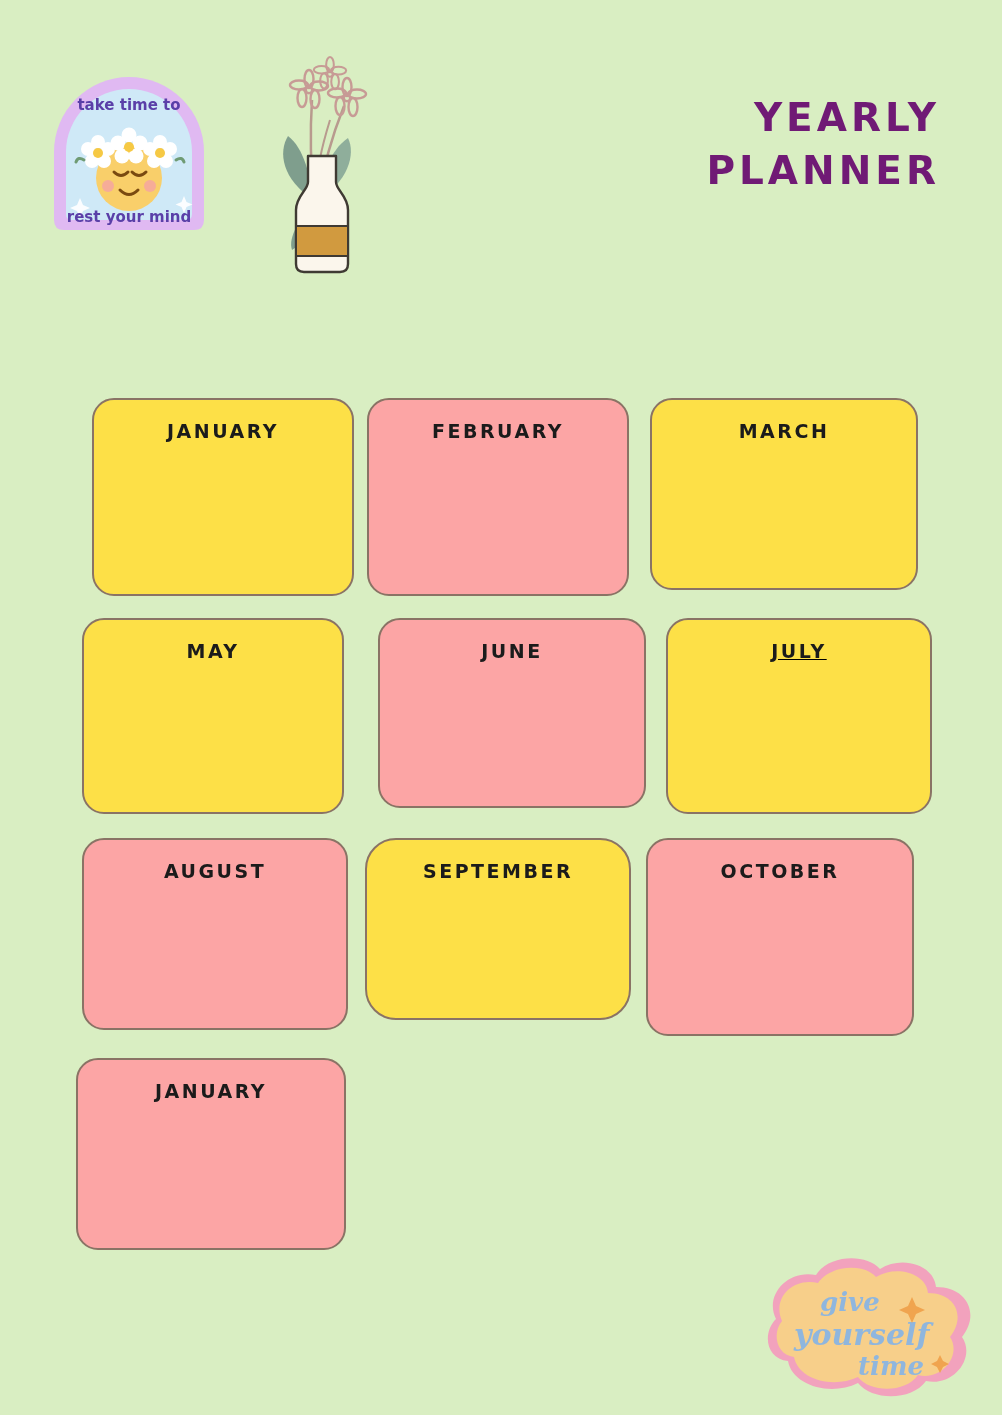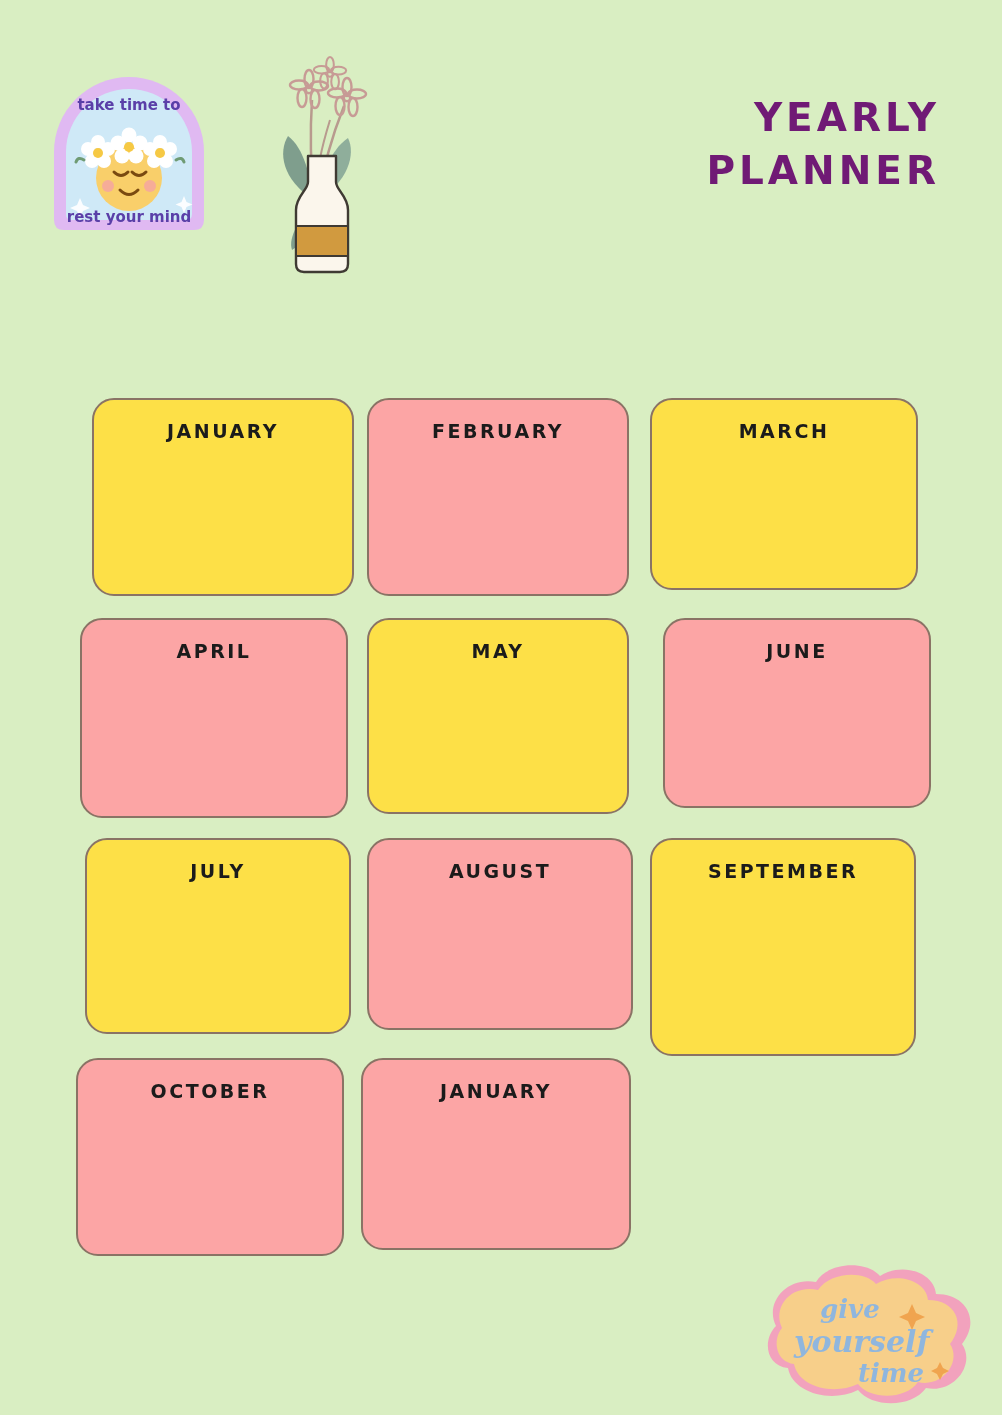--- a/index.html
+++ b/index.html
@@ -93,32 +93,32 @@
     bottom: 12px;
   }
 
   
   .c1 { width: 262px; height: 198px; margin-left: 12px;}
   .c2 { width: 262px; height: 198px; margin-left: 2px;}
   .c3 { width: 268px; height: 192px; margin-left: 0px;}
   .c4 { width: 268px; height: 200px; margin-left: 0px;}
   .c5 { width: 262px; height: 196px; margin-left: 2px;}
   .c6 { width: 268px; height: 190px; margin-left: 13px;}
-  .c7 { width: 266px; height: 196px; margin-left: 5px;}
+  .c7 { width: 266px; height: 196px; margin-left: 16px; text-decoration: underline;}
   .c8 { width: 266px; height: 192px; margin-left: 2px;}
-  .c9 { width: 266px; height: 218px; margin-left: 0px;}
+  .c9 { width: 266px; height: 182px; margin-left: 0px; border-radius: 31px;}
   .c10 { width: 268px; height: 198px; margin-left: -4px;}
   .c11 { width: 268px; height: 198px; margin-left: -2px;}
   .c12 { width: 270px; height: 192px; margin-left: -4px;}
 
   
   #give-sticker {
     position: absolute;
     right: 18px;
-    bottom: 5px;
+    bottom: 12px;
     width: 230px;
     height: 150px;
     text-align: right;
   }
 </style>
 </head>
 <body>
 
 <div id="page">
 
@@ -223,24 +223,20 @@
       <div class="month-card light c1">
         <div class="month-label">JANUARY</div>
         <div class="month-notes"></div>
       </div>
       <div class="month-card white c2">
         <div class="month-label">FEBRUARY</div>
         <div class="month-notes"></div>
       </div>
       <div class="month-card light c3">
         <div class="month-label">MARCH</div>
-        <div class="month-notes"></div>
-      </div>
-      <div class="month-card white c4">
-        <div class="month-label">APRIL</div>
         <div class="month-notes"></div>
       </div>
       <div class="month-card light c5">
         <div class="month-label">MAY</div>
         <div class="month-notes"></div>
       </div>
       <div class="month-card white c6">
         <div class="month-label">JUNE</div>
         <div class="month-notes"></div>
       </div>

